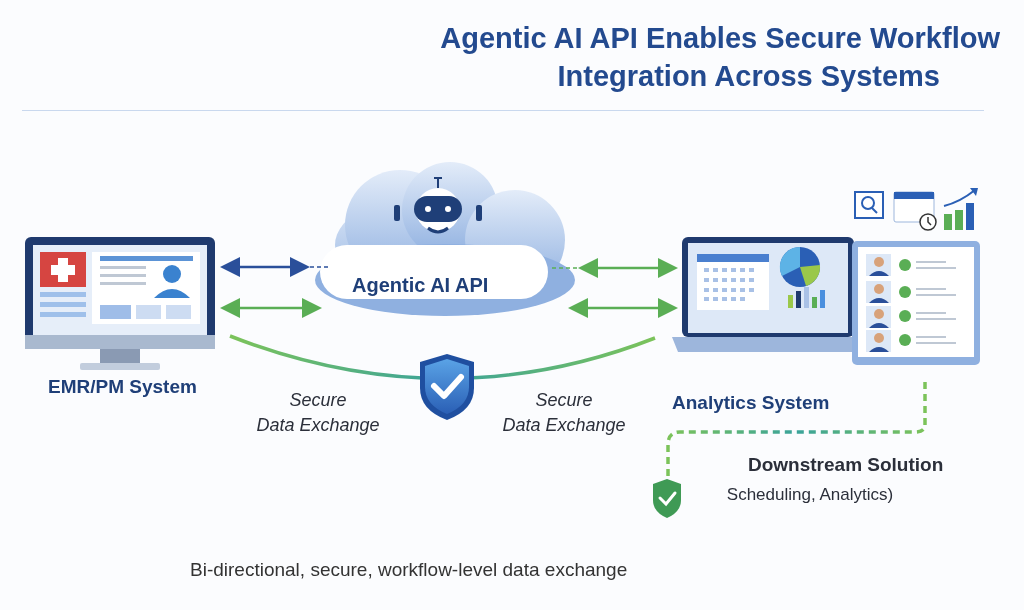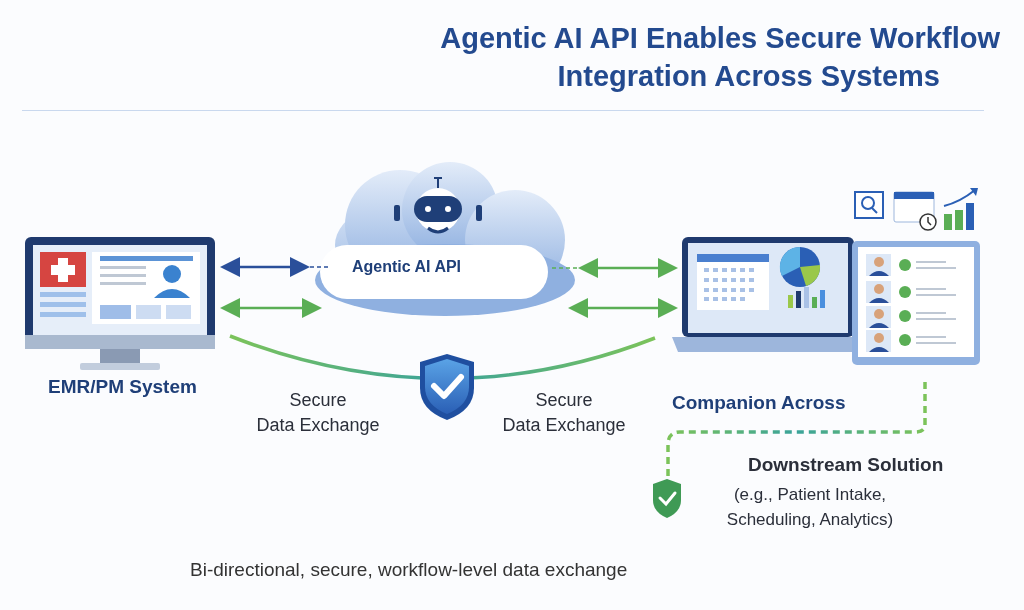--- a/index.html
+++ b/index.html
@@ -3,21 +3,21 @@
 <meta charset="utf-8">
 <style>
   html, body { margin:0; padding:0; }
   body { width:1024px; height:610px; background:#fbfcfe; position:relative; overflow:hidden; font-family:"Liberation Sans", sans-serif; }
   .abs { position:absolute; }
   .title { left:0; width:1000px; text-align:right; color:#234a8f; font-size:29px; font-weight:bold; line-height:36px; }
   .t1 { top:20px; }
   .t2 { top:58px; left:-60px; }
   .rule { left:22px; top:110px; width:962px; height:1px; background:#c9d8ee; }
   .label { color:#1f3f78; font-weight:bold; font-size:19px; }
-  .sublabel { color:#2b2f3a; font-size:18px; text-align:center; line-height:25px; }
+  .sublabel { color:#2b2f3a; font-size:18px; text-align:center; line-height:25px;font-style:italic; }
   .caption { color:#333; font-size:19px; }
 </style>
 </head>
 <body>
 
 <div class="abs title t1">Agentic AI API Enables Secure Workflow</div>
 <div class="abs title t2">Integration Across Systems</div>
 <div class="abs rule"></div>
 
 <svg class="abs" style="left:0;top:0" width="1024" height="610">
@@ -193,31 +193,30 @@
   </g>
 
   <path d="M925,382 L925,425 Q925,432 915,432 L680,432 Q668,432 668,445 L668,476" stroke="url(#arcG)" stroke-width="3.5" fill="none" stroke-dasharray="7 5"></path>
   <g>
     <path d="M653,484 L667,479 L681,484 L681,500 Q681,512 667,518 Q653,512 653,500 z" fill="#3f9a55"></path>
     <path d="M660,498 L666,504 L675,493" stroke="#fff" stroke-width="3" fill="none" stroke-linecap="round"></path>
   </g>
 </svg>
 
 <div class="abs label" style="left:48px;top:376px;">EMR/PM System</div>
-<div class="abs label" style="left:352px;top:258px;font-size:16px;">Agentic AI API</div>
-<div class="abs label" style="left:672px;top:392px;">Companion Across</div>
+<div class="abs label" style="left:352px;top:274px;font-size:20px;">Agentic AI API</div>
+<div class="abs label" style="left:672px;top:392px;">Analytics System</div>
 
 <div class="abs sublabel" style="left:238px;top:388px;width:160px;">
   <div>Secure</div>
   <div>Data Exchange</div>
 </div>
 <div class="abs sublabel" style="left:484px;top:388px;width:160px;">
   <div>Secure</div>
   <div>Data Exchange</div>
 </div>
 
 <div class="abs" style="left:748px;top:454px;color:#2b2f3a;font-size:19px;font-weight:bold;">Downstream Solution</div>
 <div class="abs" style="left:700px;top:482px;width:220px;text-align:center;color:#2b2f3a;font-size:17px;line-height:25px;">
-  <div>(e.g., Patient Intake,</div>
   <div>Scheduling, Analytics)</div>
 </div>
 
 <div class="abs caption" style="left:190px;top:559px;">Bi-directional, secure, workflow-level data exchange</div>
 
 </body></html>

